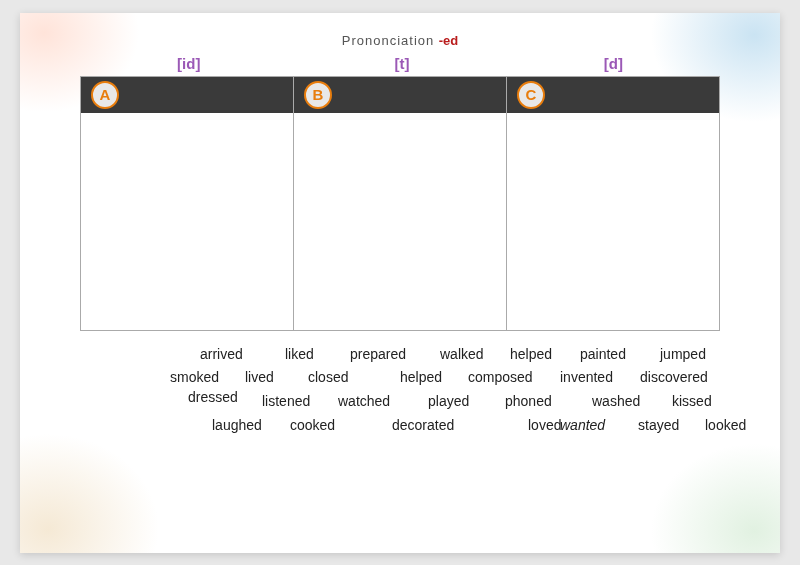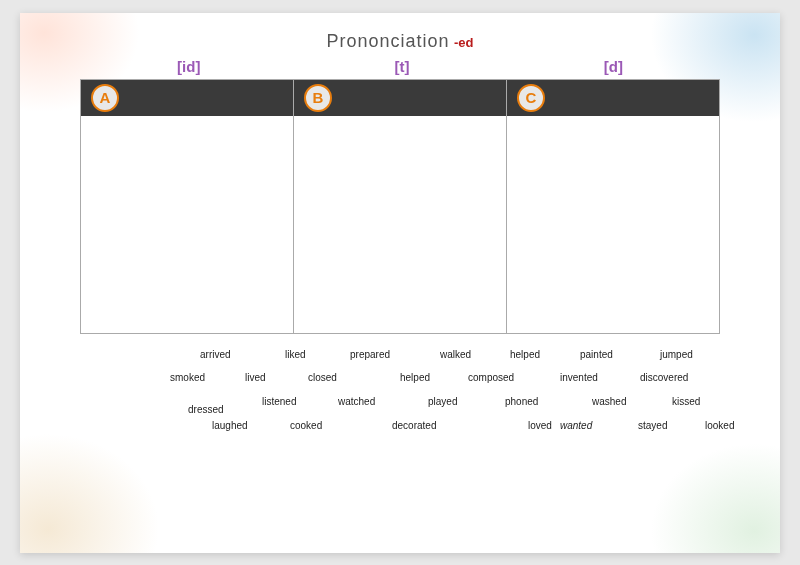--- a/index.html
+++ b/index.html
@@ -49,21 +49,21 @@
       width: 130px; height: 110px;
       background: radial-gradient(ellipse at 80% 80%, rgba(180,220,180,0.4), transparent 70%);
       pointer-events: none;
     }
     .title-area {
       text-align: center;
       margin-top: 8px;
       margin-bottom: 6px;
     }
     .title-area .title-text {
-      font-size: 18px;
+      font-size: 13px;
       color: #555;
       letter-spacing: 1px;
     }
     .title-area .ed-text {
       color: #b91c1c;
       font-size: 13px;
       font-weight: bold;
     }
     .phonetics-row {
       display: flex;
@@ -120,21 +120,21 @@
     }
 
     
     .words-area {
       margin: 10px 30px 0 30px;
       position: relative;
       height: 110px;
     }
     .word {
       position: absolute;
-      font-size: 10px;
+      font-size: 14px;
       color: #222;
       font-family: Arial, sans-serif;
       text-align: right;
     }
   </style>
 </head>
 <body>
 
 <div class="page">
   <div class="corner-tl"></div>
@@ -182,21 +182,21 @@
       <span class="word" style="left: 440px; top: 5px;">helped</span>
       <span class="word" style="left: 510px; top: 5px;">painted</span>
       <span class="word" style="left: 590px; top: 5px;">jumped</span>
       <span class="word" style="left: 100px; top: 28px;">smoked</span>
       <span class="word" style="left: 175px; top: 28px;">lived</span>
       <span class="word" style="left: 238px; top: 28px;">closed</span>
       <span class="word" style="left: 330px; top: 28px;">helped</span>
       <span class="word" style="left: 398px; top: 28px;">composed</span>
       <span class="word" style="left: 490px; top: 28px;">invented</span>
       <span class="word" style="left: 570px; top: 28px;">discovered</span>
-      <span class="word" style="left: 118px; top: 60px;">dressed</span>
+      <span class="word" style="left: 118px; top: 48px;">dressed</span>
       <span class="word" style="left: 192px; top: 52px;">listened</span>
       <span class="word" style="left: 268px; top: 52px;">watched</span>
       <span class="word" style="left: 358px; top: 52px;">played</span>
       <span class="word" style="left: 435px; top: 52px;">phoned</span>
       <span class="word" style="left: 522px; top: 52px;">washed</span>
       <span class="word" style="left: 602px; top: 52px;">kissed</span>
       <span class="word" style="left: 142px; top: 76px;">laughed</span>
       <span class="word" style="left: 220px; top: 76px;">cooked</span>
       <span class="word" style="left: 322px; top: 76px;">decorated</span>
       <span class="word" style="left: 418px; top: 76px; padding-left: 40px;">loved</span>

